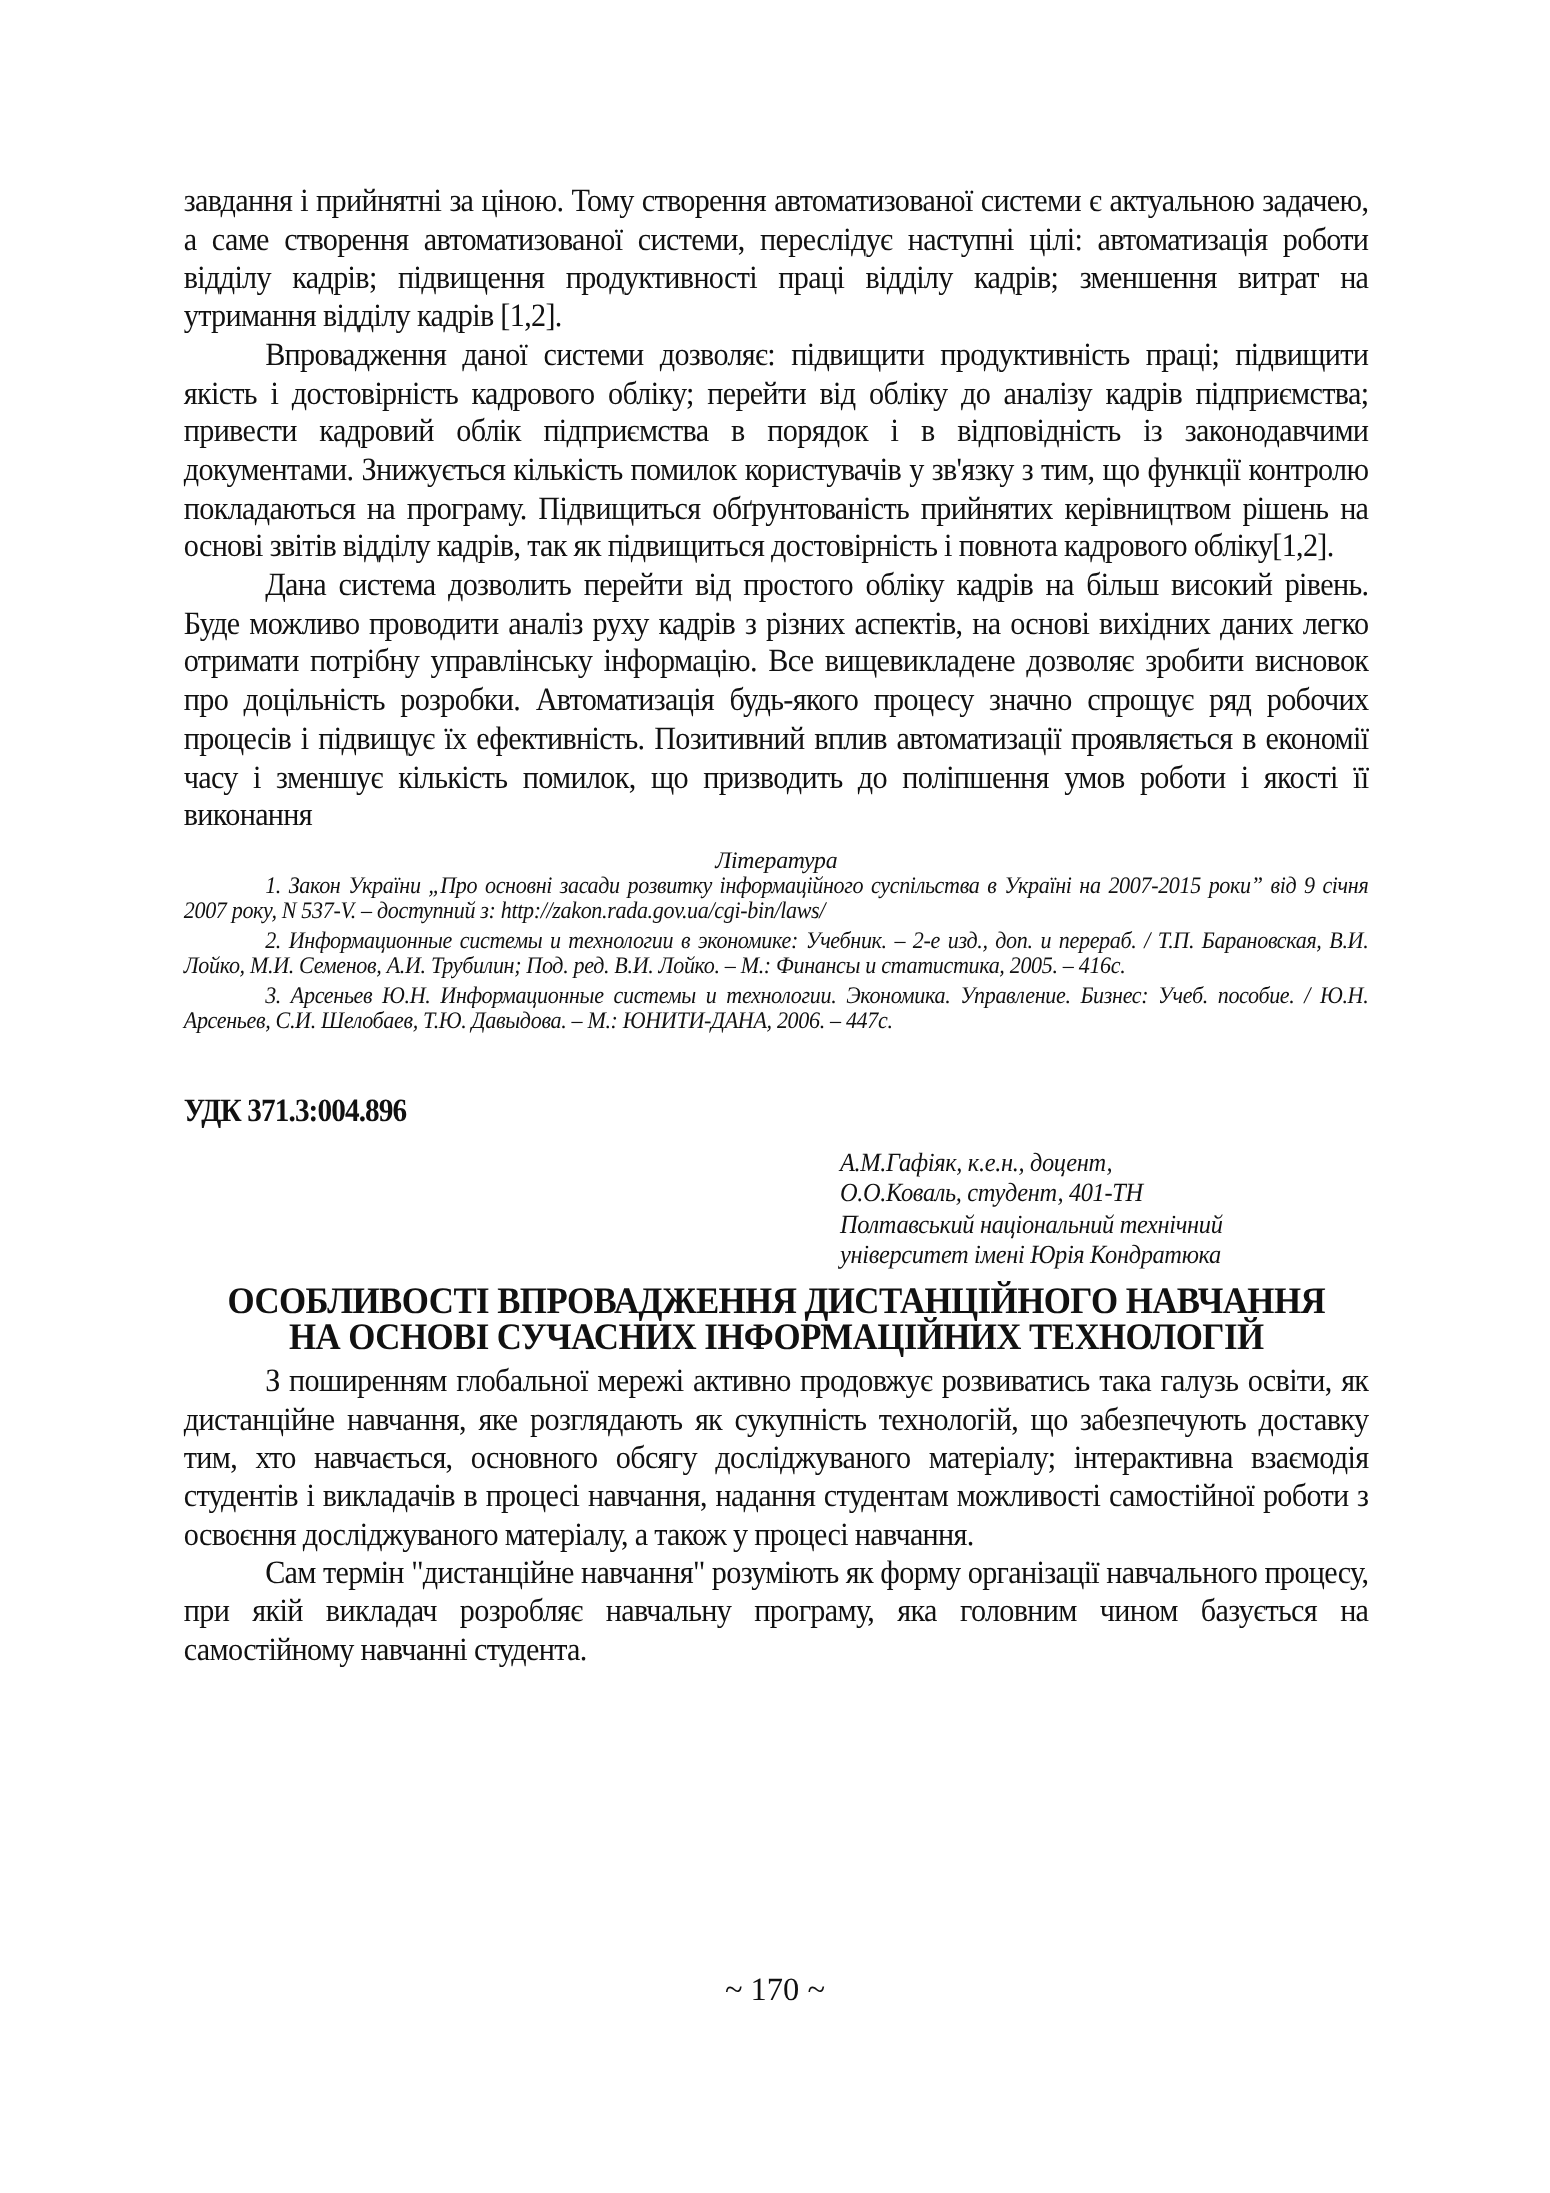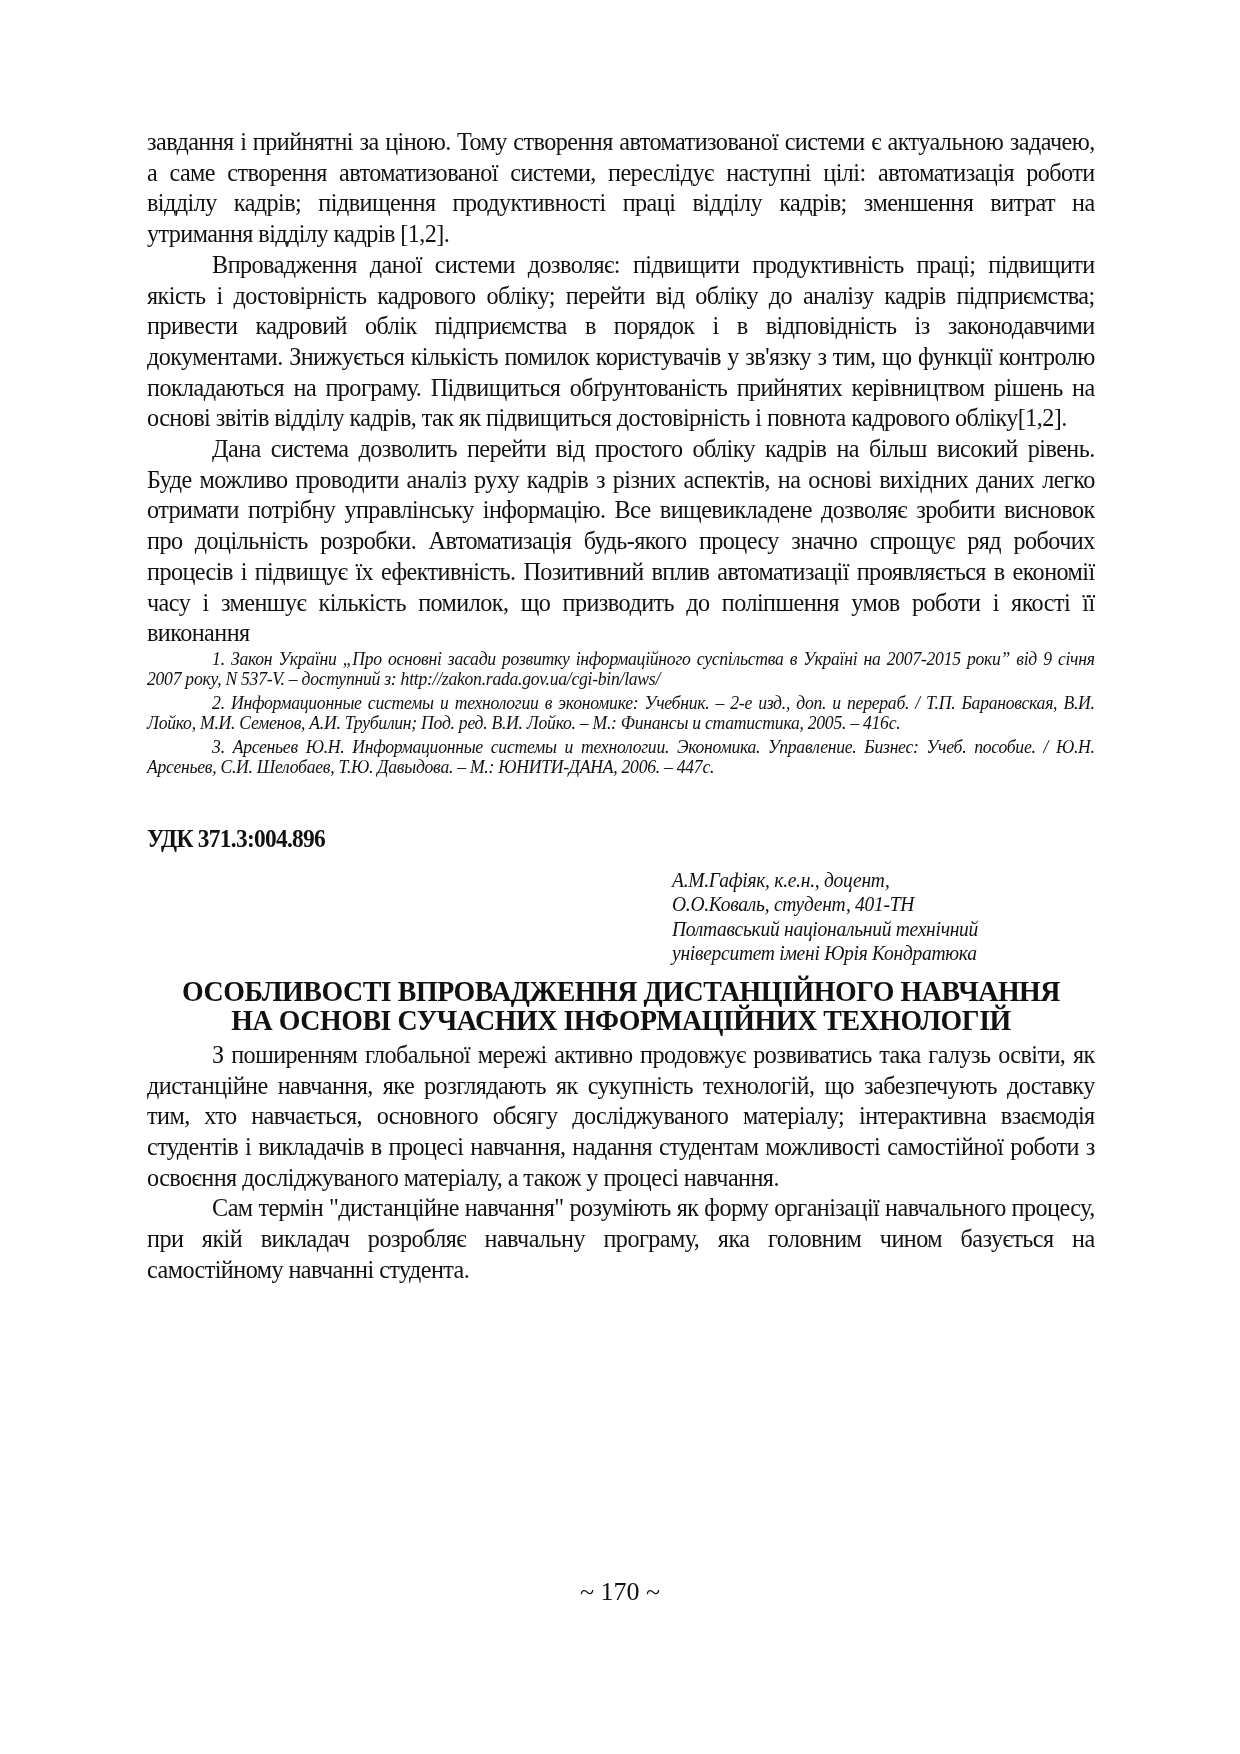--- a/index.html
+++ b/index.html
@@ -1,18 +1,18 @@
 <!DOCTYPE html>
 <html><head>
   <meta charset="utf-8">
   <style>
     html, body { margin: 0; padding: 0; background: #ffffff; }
     body { width: 1240px; height: 1754px; position: relative; overflow: hidden; }
     .page {
-      position: absolute; left: 147px; top: 127px; width: 948px;
+      position: absolute; left: 147px; top: 146px; width: 948px;
       font-family: "Liberation Serif", serif; color: #111111;
     }
     .body-text {
       font-size: 26px; line-height: 30.7px; text-align: justify;
       margin: 0; letter-spacing: -0.6px; word-spacing: 0px;
       transform: scaleX(0.93); transform-origin: left top; width: 1019px;
     }
     .indent { text-indent: 70px; }
     .refs-title {
       font-style: italic; text-align: center; font-size: 19px; line-height: 21px;
@@ -44,20 +44,21 @@
   </style>
 </head>
 <body>
 
 <div class="page">
   <p class="body-text">завдання і прийнятні за ціною. Тому створення автоматизованої системи є актуальною задачею, а саме створення автоматизованої системи, переслідує наступні цілі: автоматизація роботи відділу кадрів; підвищення продуктивності праці відділу кадрів; зменшення витрат на утримання відділу кадрів [1,2].</p>
   <p class="body-text indent">Впровадження даної системи дозволяє: підвищити продуктивність праці; підвищити якість і достовірність кадрового обліку; перейти від обліку до аналізу кадрів підприємства; привести кадровий облік підприємства в порядок і в відповідність із законодавчими документами. Знижується кількість помилок користувачів у зв'язку з тим, що функції контролю покладаються на програму. Підвищиться обґрунтованість прийнятих керівництвом рішень на основі звітів відділу кадрів, так як підвищиться достовірність і повнота кадрового обліку[1,2].</p>
   <p class="body-text indent">Дана система дозволить перейти від простого обліку кадрів на більш високий рівень. Буде можливо проводити аналіз руху кадрів з різних аспектів, на основі вихідних даних легко отримати потрібну управлінську інформацію. Все вищевикладене дозволяє зробити висновок про доцільність розробки. Автоматизація будь-якого процесу значно спрощує ряд робочих процесів і підвищує їх ефективність. Позитивний вплив автоматизації проявляється в економії часу і зменшує кількість помилок, що призводить до поліпшення умов роботи і якості її виконання</p>
 
   <div>
+    <p class="refs-title">Література</p>
     <p class="ref">1. Закон України „Про основні засади розвитку інформаційного суспільства в Україні на 2007-2015 роки” від 9 січня 2007 року, N 537-V. – доступний з: http://zakon.rada.gov.ua/cgi-bin/laws/</p>
     <p class="ref">2. Информационные системы и технологии в экономике: Учебник. – 2-е изд., доп. и перераб. / Т.П. Барановская, В.И. Лойко, М.И. Семенов, А.И. Трубилин; Под. ред. В.И. Лойко. – М.: Финансы и статистика, 2005. – 416с.</p>
     <p class="ref">3. Арсеньев Ю.Н. Информационные системы и технологии. Экономика. Управление. Бизнес: Учеб. пособие. / Ю.Н. Арсеньев, С.И. Шелобаев, Т.Ю. Давыдова. – М.: ЮНИТИ-ДАНА, 2006. – 447с.</p>
   </div>
 
   <div class="udc">УДК 371.3:004.896</div>
 
   <div class="authors">
     <div>А.М.Гафіяк, к.е.н., доцент,</div>
     <div>О.О.Коваль, студент, 401-ТН</div>

